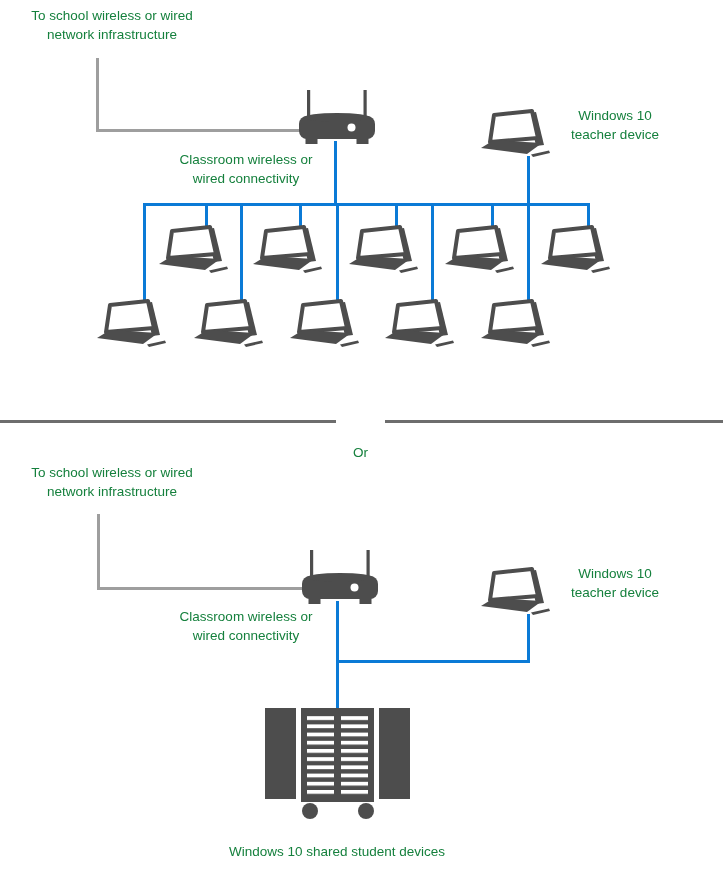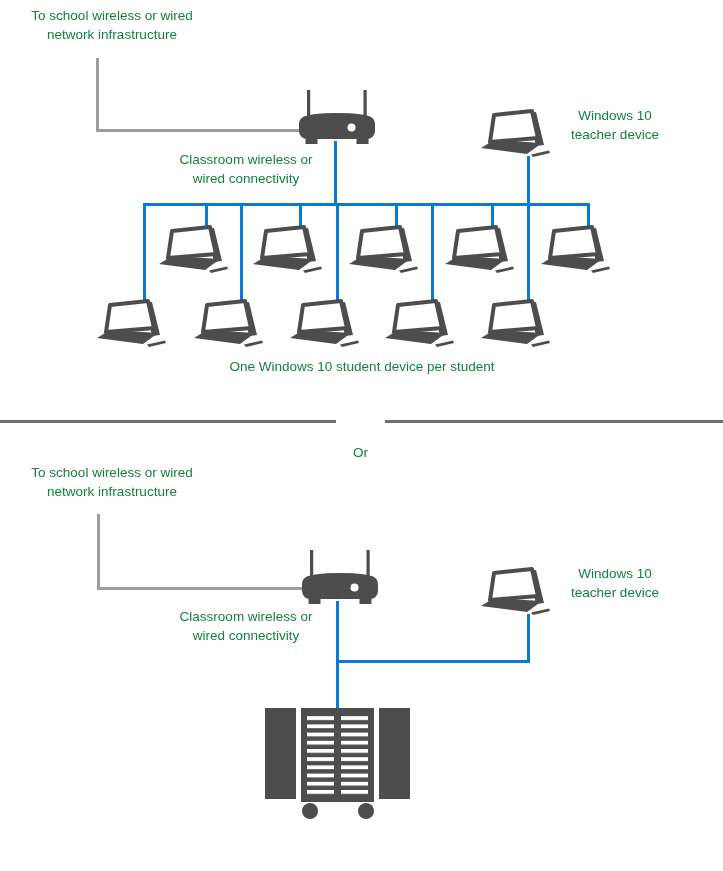--- a/index.html
+++ b/index.html
@@ -114,21 +114,20 @@
   <svg class="icon" style="left:289px;top:298px;" width="76" height="50">
       <use href="#sym-device"></use>
     </svg>
   <svg class="icon" style="left:384px;top:298px;" width="76" height="50">
       <use href="#sym-device"></use>
     </svg>
   <svg class="icon" style="left:480px;top:298px;" width="76" height="50">
       <use href="#sym-device"></use>
     </svg>
 
-  <div class="caption" style="left:112px;top:358px;width:500px;">One Windows 10 student device per student</div>
 
   <div class="divline" style="left:0px;top:420px;width:336px;"></div>
   <div class="lbl" style="left:335px;top:411px;width:51px;margin-top:32px;">Or</div>
   <div class="divline" style="left:385px;top:420px;width:338px;"></div>
 
   <div class="lbl" style="left:8px;top:463px;width:208px;">To school wireless or wired
 network infrastructure</div>
 
   <div class="gray" style="left:97px;top:514px;width:3px;height:76px;"></div>
   <div class="gray" style="left:97px;top:587px;width:206px;height:3px;"></div>
@@ -147,14 +146,15 @@
 teacher device</div>
 
   <div class="blue" style="left:336px;top:601px;width:3px;height:109px;"></div>
   <div class="blue" style="left:527px;top:614px;width:3px;height:49px;"></div>
   <div class="blue" style="left:336px;top:660px;width:194px;height:3px;"></div>
 
   <svg class="icon" style="left:265px;top:708px;" width="145" height="112">
     <use href="#sym-cart"></use>
     </svg>
 
+  <div class="caption" style="left:87px;top:843px;width:500px;">Windows 10 shared student devices</div>
 
 </div>
 
 </body></html>

